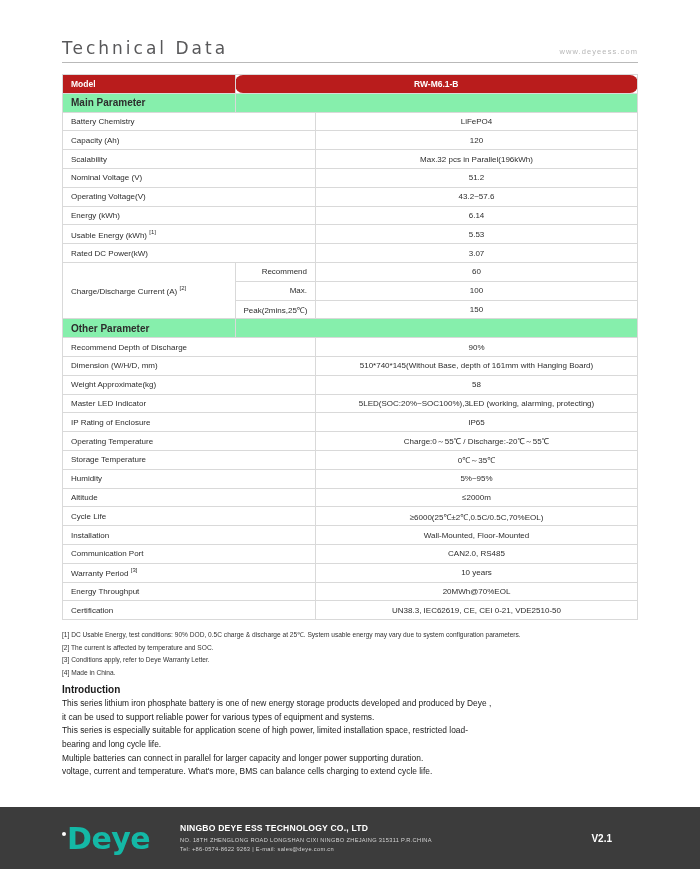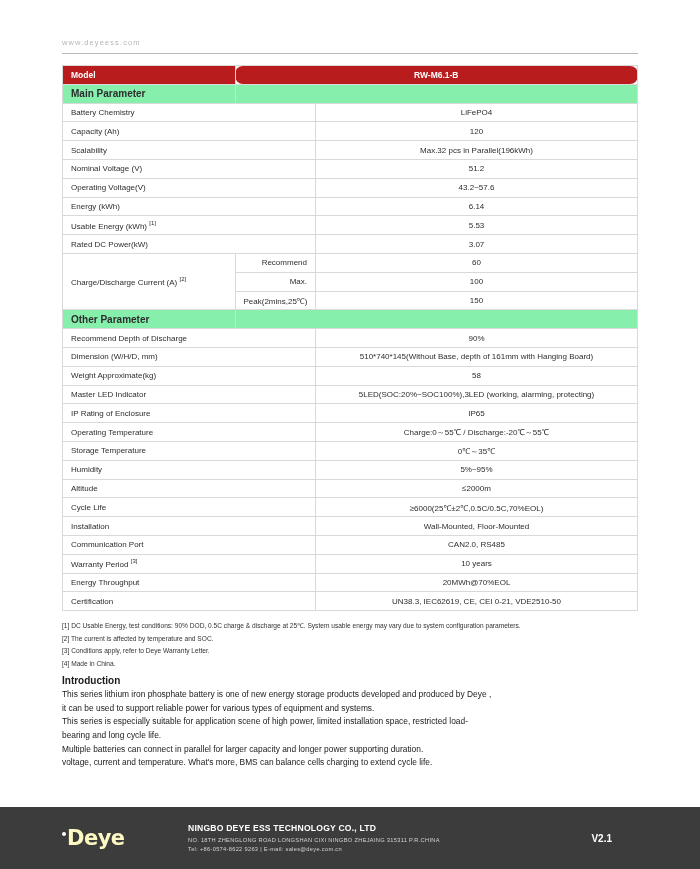--- a/index.html
+++ b/index.html
@@ -110,40 +110,39 @@
     align-items: center;
     padding: 0 62px;
   }
   .footer-logo {
     display: flex;
     align-items: center;
     width: 112px;
     flex: 0 0 112px;
   }
   .logo-mark {
-    color: #fef9c3;
-    font-size: 21px;
+    color: #14b8a6;
+    font-size: 30px;
     font-weight: bold;
     letter-spacing: -0.5px;
     font-family: "DejaVu Sans", sans-serif;
     display: flex;
     align-items: center;
   }
   .logo-dot {
     width: 4px; height: 4px;
     border-radius: 50%;
     background: #ffffff;
     margin-right: 1px;
     margin-bottom: 9px;
   }
   .footer-info {
     flex: 1;
     color: #ffffff;
     padding-left: 6px;
-    margin-left: 8px;
   }
   .footer-company {
     font-size: 8.6px;
     font-weight: bold;
     letter-spacing: 0.2px;
     margin-bottom: 3px;
   }
   .footer-line {
     font-size: 5.7px;
     color: #d4d4d4;
@@ -158,20 +157,21 @@
   }
 </style>
 </head>
 <body>
 
 <div class="page">
 
   <div class="content">
 
     <div class="header">
+      <div class="header-title">Technical Data</div>
       <div class="header-url">www.deyeess.com</div>
     </div>
 
     <table class="spec">
       <colgroup>
         <col style="width:30%">
         <col style="width:14%">
         <col style="width:56%">
       </colgroup>
       <tbody>

